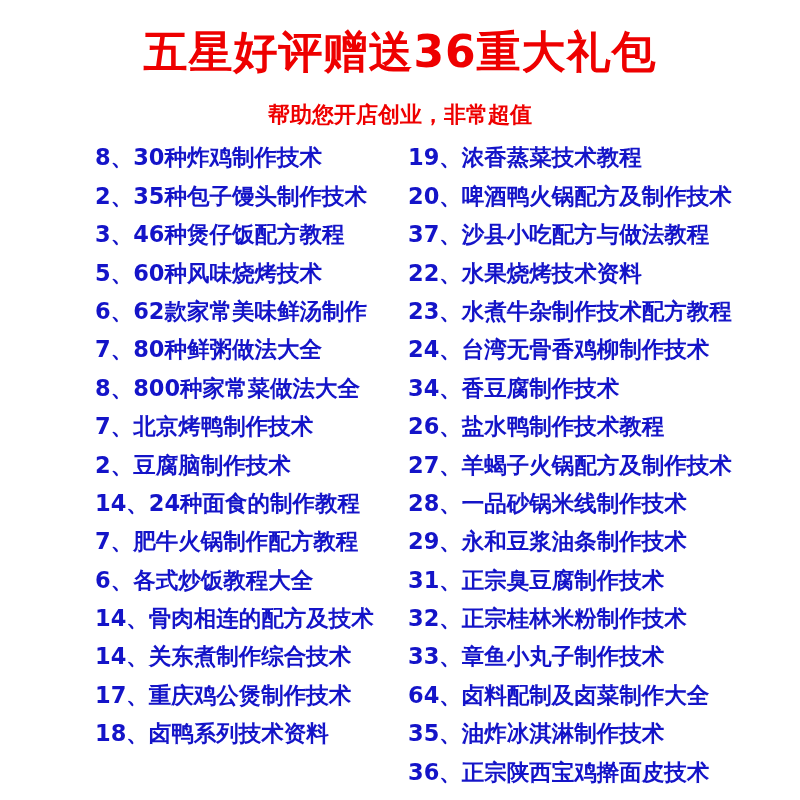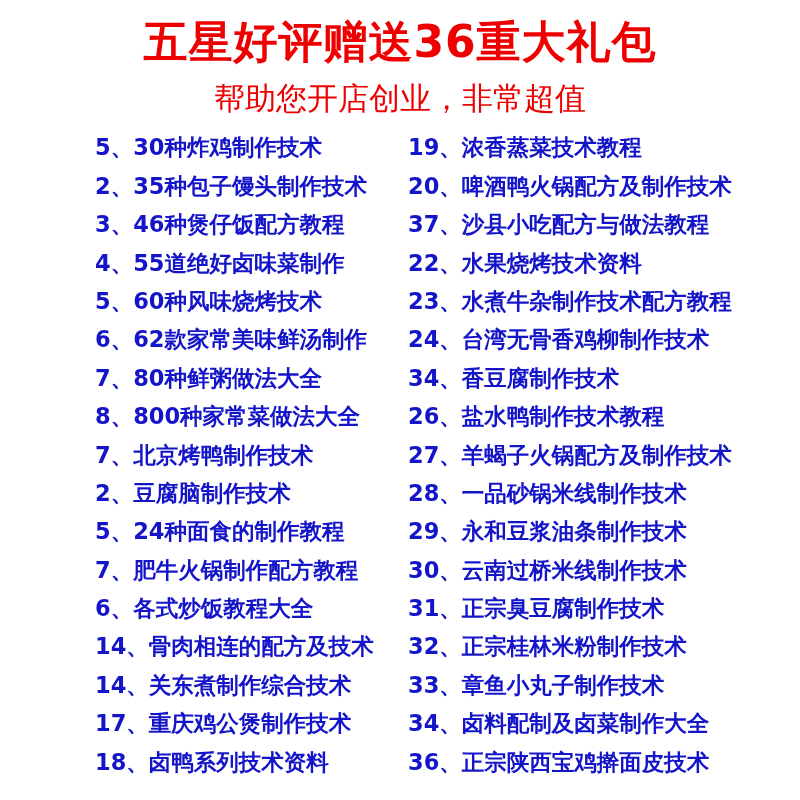--- a/index.html
+++ b/index.html
@@ -10,42 +10,42 @@
     width: 800px;
     height: 800px;
     background: #ffffff;
     font-family: "DejaVu Sans", "Liberation Sans", sans-serif;
     overflow: hidden;
   }
   .poster {
     width: 800px;
     height: 768px;
     box-sizing: border-box;
-    padding: 10px 0 0 0;
+    padding: 20px 0 0 0;
     display: flex;
     flex-direction: column;
     align-items: center;
   }
   .title {
     color: #ee0000;
     font-size: 44px;
     font-weight: bold;
     letter-spacing: 1px;
     line-height: 1.1;
     text-align: center;
     margin: 8px 0 2px 0;
     white-space: nowrap;
   }
   .subtitle {
     color: #ee0000;
-    font-size: 31px;
-    font-weight: normal;
+    font-size: 22px;
+    font-weight: bold;
     text-align: center;
     letter-spacing: 0px;
-    margin: 10px 0 6px 0;
+    margin: 22px 0 6px 0;
     white-space: nowrap;
   }
   .columns {
     width: 800px;
     flex: 1;
     display: flex;
     flex-direction: row;
     justify-content: center;
     align-items: flex-start;
     padding-top: 2px;
@@ -77,53 +77,52 @@
 <body>
 
 <div class="poster">
 
   <div class="title">五星好评赠送36重大礼包</div>
   <div class="subtitle">帮助您开店创业，非常超值</div>
 
   <div class="columns">
 
     <div class="col col-left">
-      <div class="item">5、30种炸鸡制作技术</div>
+      <div class="item">8、30种炸鸡制作技术</div>
       <div class="item">2、35种包子馒头制作技术</div>
       <div class="item">3、46种煲仔饭配方教程</div>
-      <div class="item">4、55道绝好卤味菜制作</div>
       <div class="item">5、60种风味烧烤技术</div>
       <div class="item">6、62款家常美味鲜汤制作</div>
       <div class="item">7、80种鲜粥做法大全</div>
       <div class="item">8、800种家常菜做法大全</div>
       <div class="item">7、北京烤鸭制作技术</div>
       <div class="item">2、豆腐脑制作技术</div>
-      <div class="item">5、24种面食的制作教程</div>
+      <div class="item">14、24种面食的制作教程</div>
       <div class="item">7、肥牛火锅制作配方教程</div>
       <div class="item">6、各式炒饭教程大全</div>
       <div class="item">14、骨肉相连的配方及技术</div>
       <div class="item">14、关东煮制作综合技术</div>
       <div class="item">17、重庆鸡公煲制作技术</div>
       <div class="item">18、卤鸭系列技术资料</div>
     </div>
 
     <div class="col col-right">
       <div class="item">19、浓香蒸菜技术教程</div>
       <div class="item">20、啤酒鸭火锅配方及制作技术</div>
       <div class="item">37、沙县小吃配方与做法教程</div>
       <div class="item">22、水果烧烤技术资料</div>
       <div class="item">23、水煮牛杂制作技术配方教程</div>
       <div class="item">24、台湾无骨香鸡柳制作技术</div>
       <div class="item">34、香豆腐制作技术</div>
       <div class="item">26、盐水鸭制作技术教程</div>
       <div class="item">27、羊蝎子火锅配方及制作技术</div>
       <div class="item">28、一品砂锅米线制作技术</div>
       <div class="item">29、永和豆浆油条制作技术</div>
-      <div class="item">30、云南过桥米线制作技术</div>
       <div class="item">31、正宗臭豆腐制作技术</div>
       <div class="item">32、正宗桂林米粉制作技术</div>
       <div class="item">33、章鱼小丸子制作技术</div>
-      <div class="item">34、卤料配制及卤菜制作大全</div>
+      <div class="item">64、卤料配制及卤菜制作大全</div>
+      <div class="item">35、油炸冰淇淋制作技术</div>
       <div class="item">36、正宗陕西宝鸡擀面皮技术</div>
     </div>
 
   </div>
 </div>
 
 </body></html>

